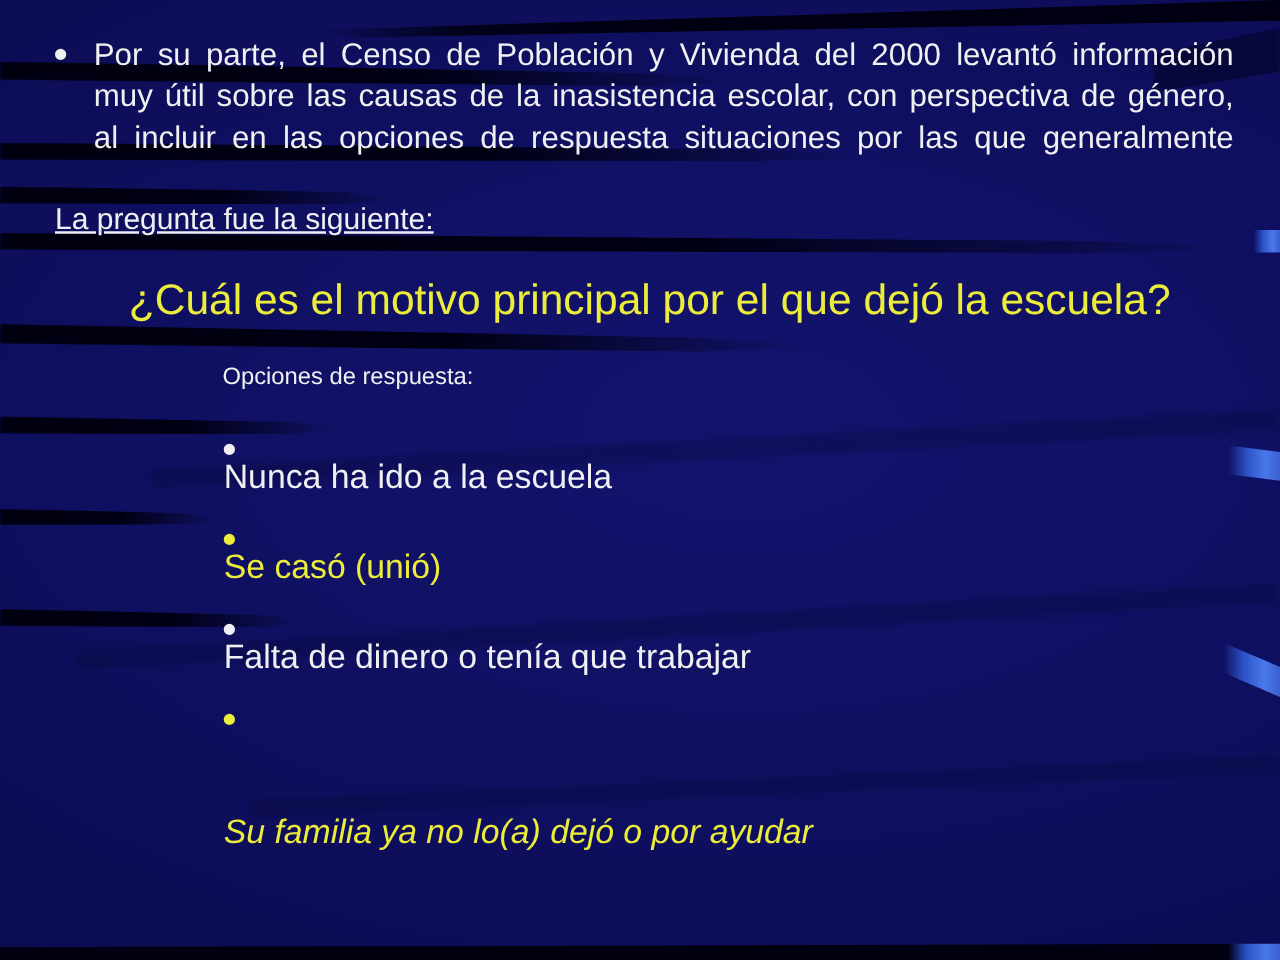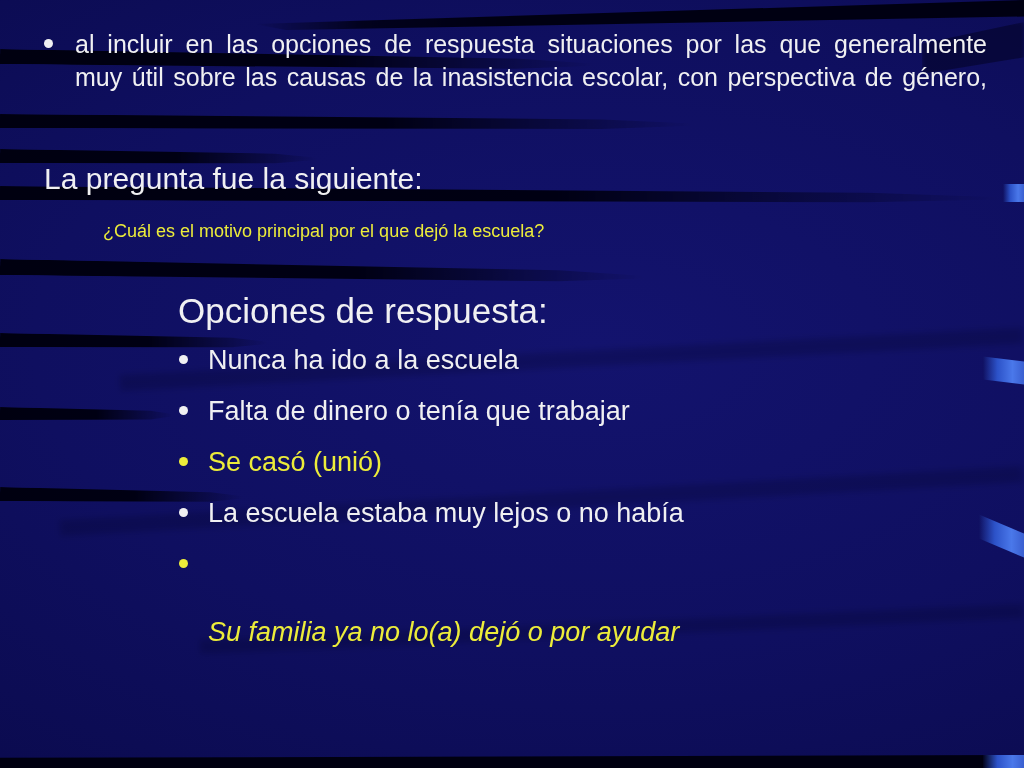--- a/index.html
+++ b/index.html
@@ -51,28 +51,28 @@
   .txt{position:absolute;color:#f0f0f2;}
   .intro-dot{
     position:absolute;left:44px;top:39px;width:9px;height:9px;border-radius:50%;
     background:#f0f0f2;
   }
   .intro-text{
     position:absolute;left:75px;top:28px;width:912px;
     font-size:25px;line-height:33px;color:#f0f0f2;
   }
   .intro-text .jline{text-align:justify;text-align-last:justify;}
-  .lead-in{left:44px;top:162px;font-size:30px;}
-  .question{left:103px;top:221px;font-size:18px;color:#ecec3a;}
-  .options-heading{left:178px;top:291px;font-size:35px;}
+  .lead-in{left:44px;top:162px;font-size:24px;text-decoration:underline;}
+  .question{left:103px;top:221px;font-size:34px;color:#ecec3a;}
+  .options-heading{left:178px;top:291px;font-size:19px;}
   .options{
     position:absolute;left:179px;top:343px;width:820px;
     font-size:27px;line-height:34px;color:#f0f0f2;
   }
-  .opt{display:flex;margin-bottom:17px;}
+  .opt{display:flex;margin-bottom:17px;flex-direction:column;}
   .opt .dot{
     flex:0 0 9px;width:9px;height:9px;border-radius:50%;
     background:#f0f0f2;margin-top:12px;margin-right:20px;
   }
   .opt .label{white-space:pre-wrap;}
   .opt.hl{color:#ecec3a;}
   .opt.hl .dot{background:#ecec3a;}
 </style>
 </head>
 <body>
@@ -97,46 +97,43 @@
 
   <div class="bottom-band"></div>
 
   <div class="streak" style="left:1003px;top:184px;width:21px;height:18px;"></div>
   <div class="streak" style="left:983px;top:359px;width:41px;height:23px;transform:skewY(7deg);"></div>
   <div class="streak" style="left:979px;top:524px;width:45px;height:24px;transform:skewY(23deg);"></div>
   <div class="streak" style="left:983px;top:755px;width:41px;height:13px;"></div>
 
   <div class="intro-dot"></div>
   <div class="intro-text">
+    <div class="jline">Por su parte, el Censo de Población y Vivienda del 2000 levantó información</div>
+    <div class="jline">muy útil sobre las causas de la inasistencia escolar, con perspectiva de género,</div>
     <div class="jline">al incluir en las opciones de respuesta situaciones por las que generalmente</div>
-    <div class="jline">muy útil sobre las causas de la inasistencia escolar, con perspectiva de género,</div>
   </div>
 
   <div class="txt lead-in">La pregunta fue la siguiente:</div>
 
   <div class="txt question">¿Cuál es el motivo principal por el que dejó la escuela?</div>
 
   <div class="txt options-heading">Opciones de respuesta:</div>
 
   <div class="options">
     <div class="opt">
       <span class="dot"></span>
       <span class="label">Nunca ha ido a la escuela</span>
     </div>
-    <div class="opt">
-      <span class="dot"></span>
-      <span class="label">Falta de dinero o tenía que trabajar</span>
-    </div>
     <div class="opt hl">
       <span class="dot"></span>
       <span class="label">Se casó (unió)</span>
     </div>
     <div class="opt">
       <span class="dot"></span>
-      <span class="label">La escuela estaba muy lejos o no había</span>
+      <span class="label">Falta de dinero o tenía que trabajar</span>
     </div>
     <div class="opt hl">
       <span class="dot"></span>
       <span class="label">
         <span style="display:block;font-style:italic;">Su familia ya no lo(a) dejó o por ayudar</span>
         
       </span>
     </div>
 
   </div>

